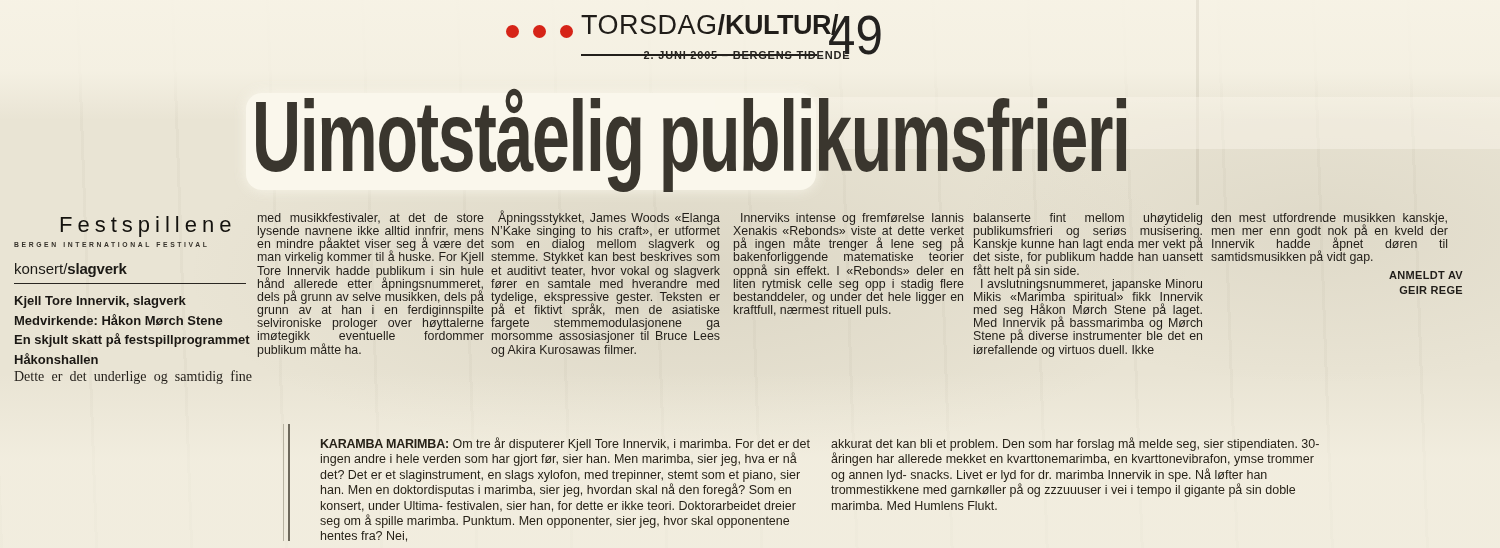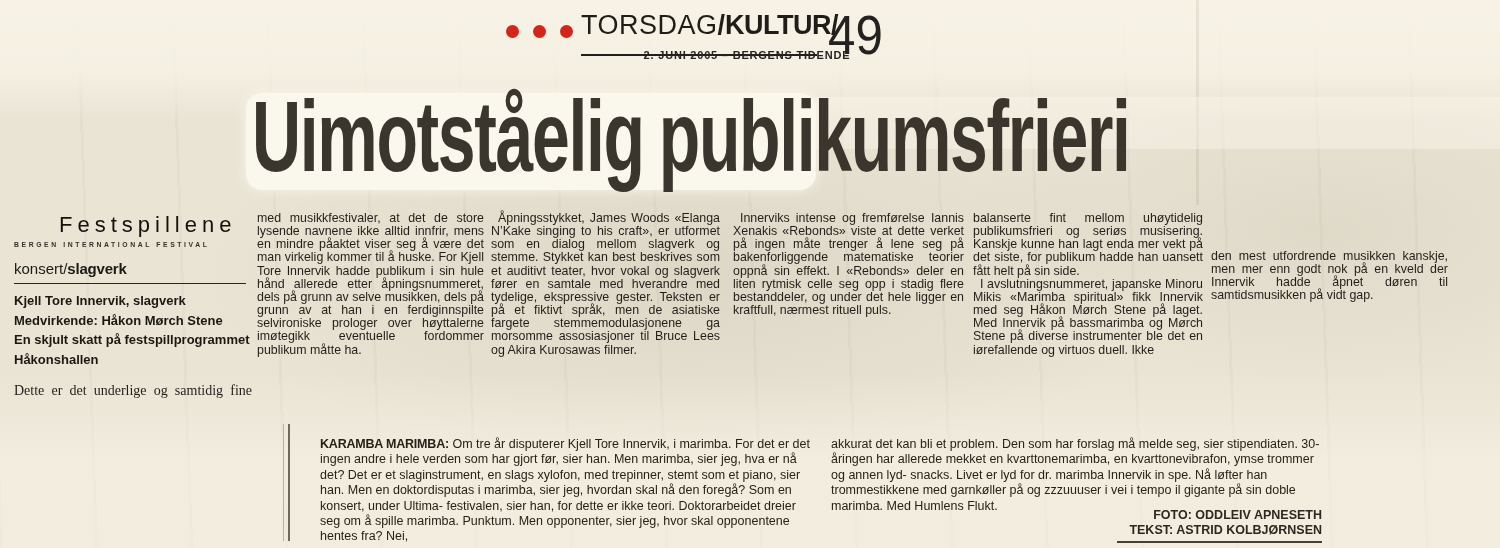--- a/index.html
+++ b/index.html
@@ -35,32 +35,32 @@
     color:#3a362e;white-space:nowrap;transform:scaleX(0.68);transform-origin:left top;line-height:104px;}
   h1.headline .hl-word1{margin-right:22px;}
   
   .factbox{left:14px;top:212px;width:240px;}
   .fb-logo{font-size:22px;letter-spacing:5px;color:#14120e;font-weight:400;white-space:nowrap;margin-left:45px;}
   .fb-sub{font-size:6.8px;letter-spacing:2.6px;font-weight:700;color:#35312a;margin-top:3px;white-space:nowrap;}
   .fb-kicker{margin-top:12px;font-size:15px;color:#1c1a16;border-bottom:1.5px solid #2a2722;
     padding-bottom:6px;width:232px;}
   .fb-kicker .bold{font-weight:700;letter-spacing:-0.2px;}
   .fb-meta{margin-top:7px;font-size:13px;font-weight:700;line-height:19.5px;color:#1b1814;}
-  .fb-lead{margin-top:14px;font-family:"Liberation Serif",serif;font-size:14px;color:#211d18;
+  .fb-lead{margin-top:0;font-family:"Liberation Serif",serif;font-size:14px;color:#211d18;
     text-align:justify;text-align-last:justify;width:238px;}
   
   .col{top:212px;font-family:Liberation Sans, sans-serif;font-size:12.4px;line-height:13.15px;
     color:#221e19;text-align:justify;}
   .col p{margin:0;}
   .col p.ind{text-indent:7px;}
   .col1{left:257px;width:227px;}
   .col2{left:491px;width:229px;}
   .col3{left:733px;width:231px;}
   .col4{left:973px;width:230px;}
-  .col5{left:1211px;width:237px;margin-top:38px;}
+  .col5{left:1211px;width:237px;}
   .byline{left:1211px;top:268px;width:252px;text-align:right;font-size:11px;font-weight:700;
     line-height:14.5px;letter-spacing:0.3px;color:#211e1a;}
   
   .caption-rule-light{left:283px;top:424px;width:1px;height:117px;background:#b7b2a1;}
   .caption-rule{left:288px;top:424px;width:2px;height:117px;background:#6e695c;}
   .caption{font-size:12.5px;line-height:15.4px;color:#272218;}
   .caption p{margin:0;}
   .caption .lead{font-weight:700;letter-spacing:-0.2px;}
   .cap-left{left:320px;top:437px;width:494px;}
   .cap-right{left:831px;top:437px;width:494px;}
@@ -116,27 +116,27 @@
   <div class="abs col col3">
     <p class="ind">Innerviks intense og fremførelse Iannis Xenakis «Rebonds» viste at dette verket på ingen måte trenger å lene seg på bakenforliggende matematiske teorier oppnå sin effekt. I «Rebonds» deler en liten rytmisk celle seg opp i stadig flere bestanddeler, og under det hele ligger en kraftfull, nærmest rituell puls.</p>
   </div>
   <div class="abs col col4">
     <p>balanserte fint mellom uhøytidelig publikumsfrieri og seriøs musisering. Kanskje kunne han lagt enda mer vekt på det siste, for publikum hadde han uansett fått helt på sin side.</p>
     <p class="ind">I avslutningsnummeret, japanske Minoru Mikis «Marimba spiritual» fikk Innervik med seg Håkon Mørch Stene på laget. Med Innervik på bassmarimba og Mørch Stene på diverse instrumenter ble det en iørefallende og virtuos duell. Ikke</p>
   </div>
   <div class="abs col col5">
     <p>den mest utfordrende musikken kanskje, men mer enn godt nok på en kveld der Innervik hadde åpnet døren til samtidsmusikken på vidt gap.</p>
   </div>
+  <div class="abs byline">
+    <div>ANMELDT AV</div>
+    <div>GEIR REGE</div>
+  </div>
 
   <div class="abs caption-rule-light"></div>
   <div class="abs caption-rule"></div>
   <div class="abs caption cap-left">
     <p><span class="lead">KARAMBA MARIMBA:</span> <span>Om tre år disputerer Kjell Tore Innervik, i marimba. For det er det ingen andre i hele verden som har gjort før, sier han. Men marimba, sier jeg, hva er nå det? Det er et slaginstrument, en slags xylofon, med trepinner, stemt som et piano, sier han. Men en doktordisputas i marimba, sier jeg, hvordan skal nå den foregå? Som en konsert, under Ultima- festivalen, sier han, for dette er ikke teori. Doktorarbeidet dreier seg om å spille marimba. Punktum. Men opponenter, sier jeg, hvor skal opponentene hentes fra? Nei,</span></p>
   </div>
   <div class="abs caption cap-right">
     <p>akkurat det kan bli et problem. Den som har forslag må melde seg, sier stipendiaten. 30-åringen har allerede mekket en kvarttonemarimba, en kvarttonevibrafon, ymse trommer og annen lyd- snacks. Livet er lyd for dr. marimba Innervik in spe. Nå løfter han trommestikkene med garnkøller på og zzzuuuser i vei i tempo il gigante på sin doble marimba. Med Humlens Flukt.</p>
   </div>
-  <div class="abs credits">
-    <div>FOTO: ODDLEIV APNESETH</div>
-    <div>TEKST: ASTRID KOLBJØRNSEN</div>
-  </div>
 
 </div>
 
 </body></html>

